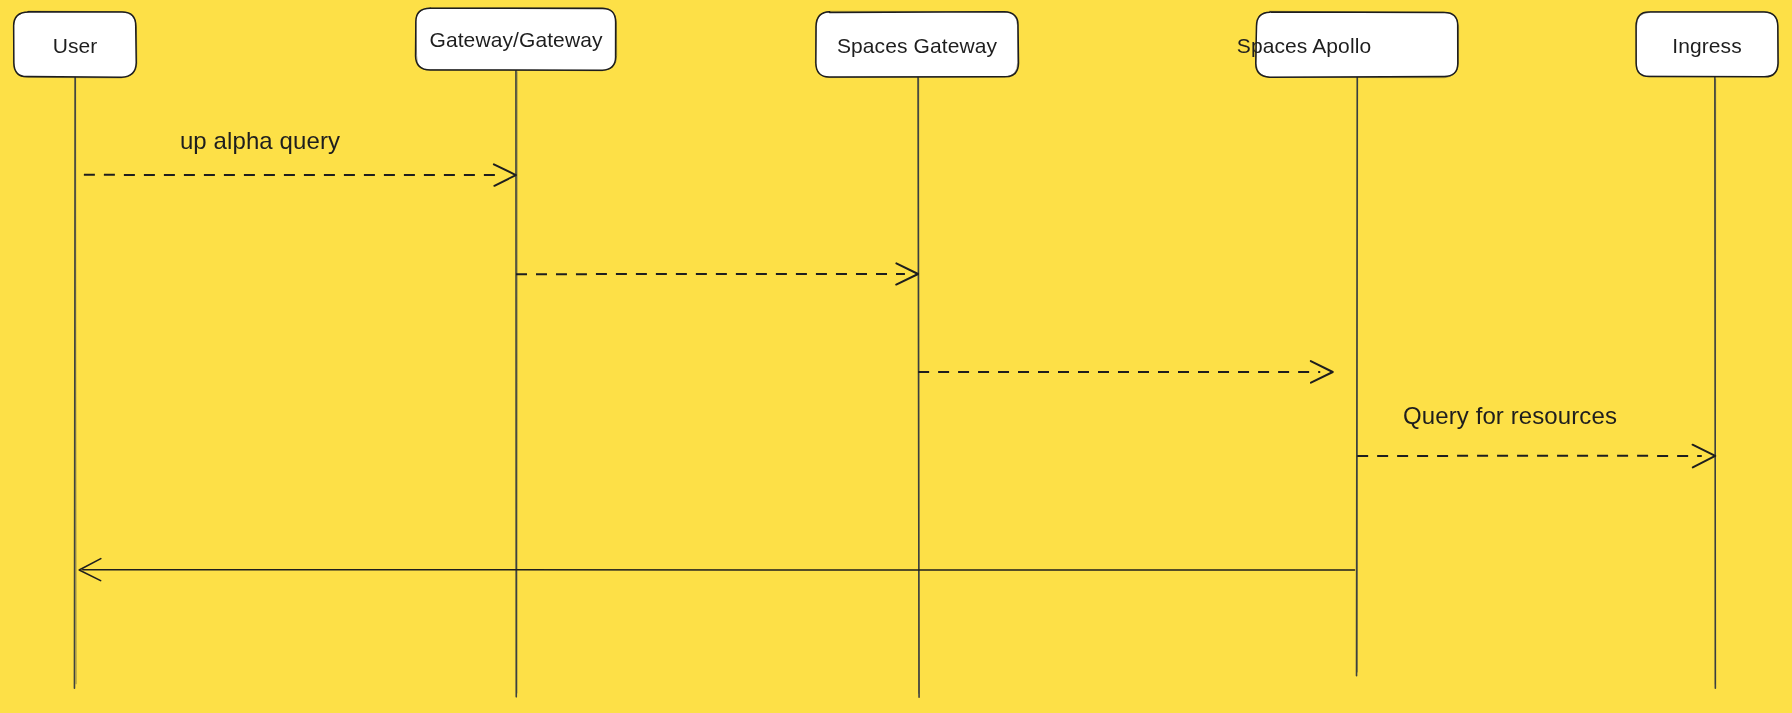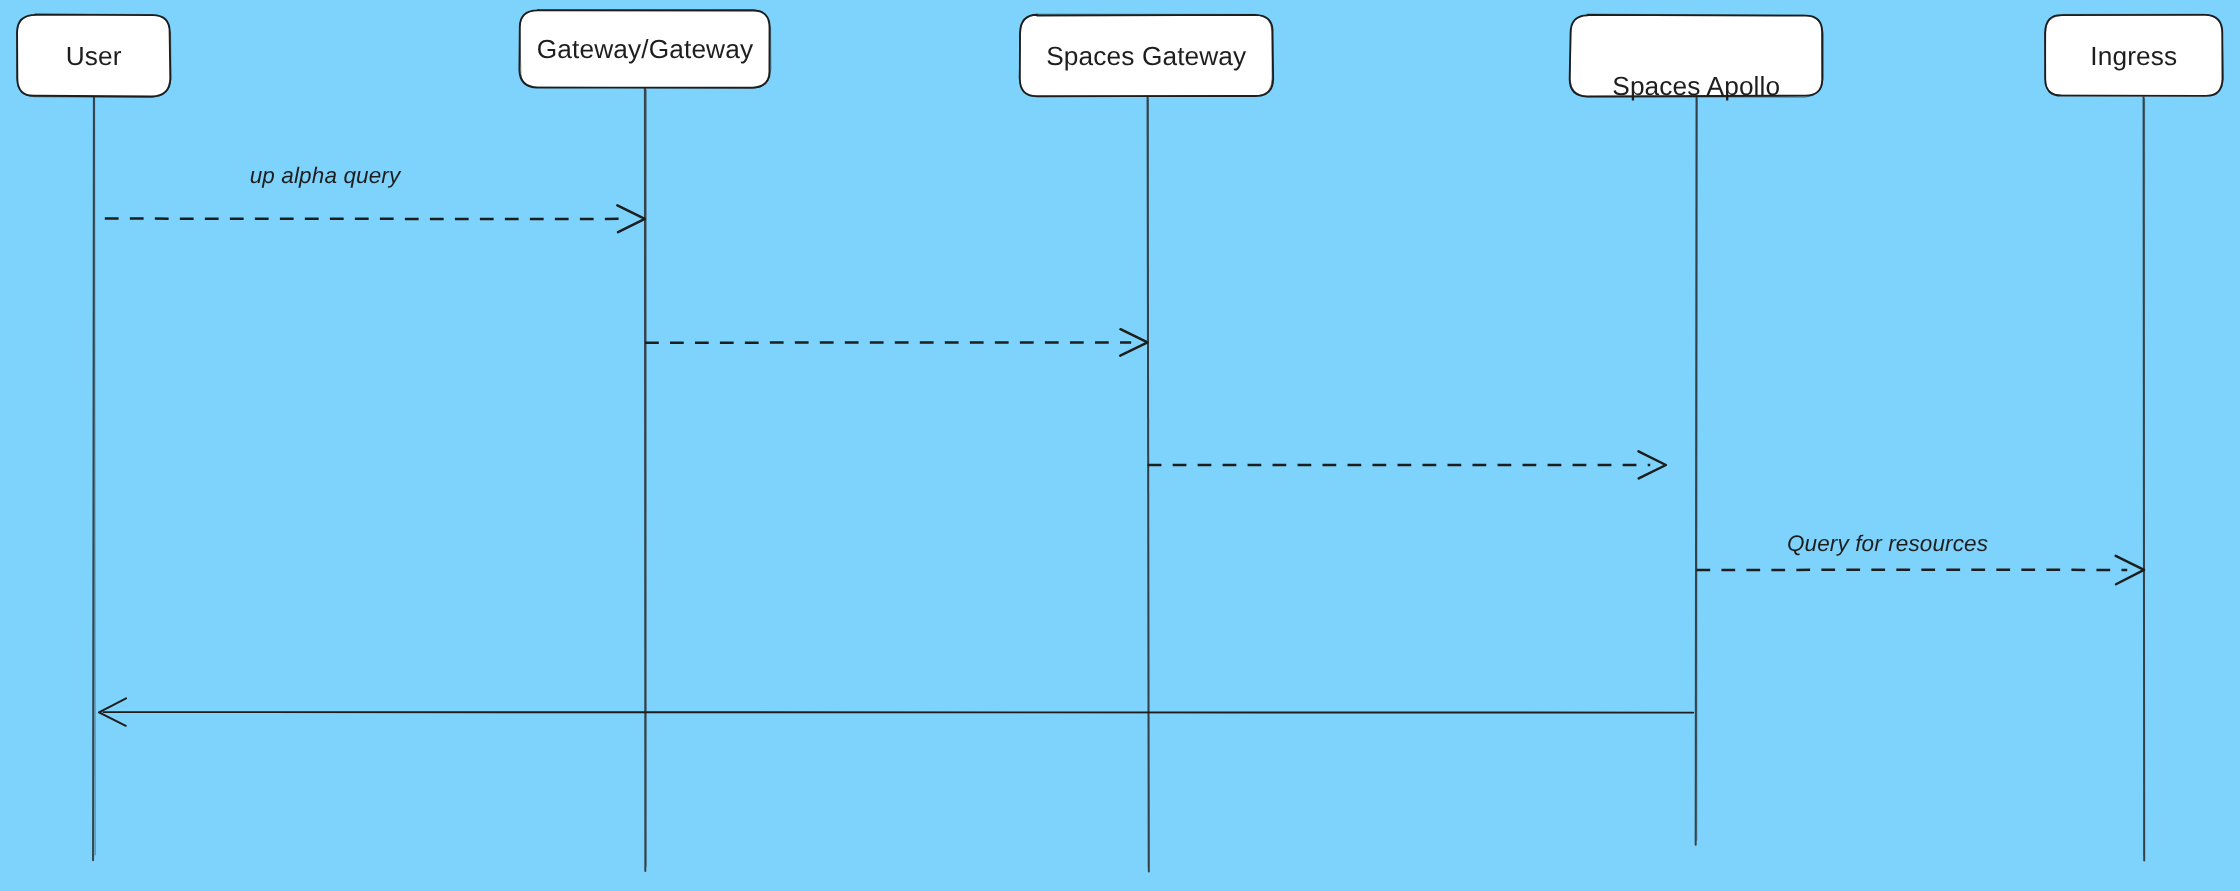--- a/index.html
+++ b/index.html
@@ -9,21 +9,21 @@
     background: #ffffff;
   }
   body {
     font-family: "Liberation Sans", "DejaVu Sans", sans-serif;
     color: #1e1e1e;
   }
   #canvas {
     position: relative;
     width: 1792px;
     height: 713px;
-    background: #7dd3fc;
+    background: #fde047;
     overflow: hidden;
   }
   #diagram-svg {
     position: absolute;
     top: 0;
     left: 0;
     width: 1792px;
     height: 713px;
     display: block;
   }
@@ -34,24 +34,23 @@
     color: #1e1e1e;
     pointer-events: none;
     -webkit-font-smoothing: antialiased;
   }
   .participant-label {
     font-size: 21px;
     letter-spacing: 0.1px;
     transform: translate(-50%, -50%);
   }
   .message-label {
-    font-size: 18px;
+    font-size: 24px;
     letter-spacing: 0.1px;
     transform: translate(-50%, -50%);
-    font-style: italic;
   }
 </style>
 </head>
 <body>
 
 <div id="canvas">
 
   <svg id="diagram-svg" viewBox="0 0 1792 713" xmlns="http://www.w3.org/2000/svg">
     <g id="lifelines-layer">
         <g>
@@ -123,21 +122,21 @@
           <path d="M 1354.5812034249452 570.0571050080039 Q 718.6749608996207 569.4149866105593 82.73059380360907 569.6923454225727" stroke="#1e1e1e" stroke-width="1.5" fill="none" stroke-linecap="round"></path>
           <path d="M 100.82412120714976 558.6510099173296 L 79.20504373931561 569.967059183245 L 100.6516215801945 580.6377198994801" stroke="#1e1e1e" stroke-width="1.6" fill="none" stroke-linecap="round" stroke-linejoin="round"></path>
         </g>
       </g>
   </svg>
 
   <div id="participant-labels">
       <div class="participant-label" style="left: 75px; top: 45.5px;">User</div>
       <div class="participant-label" style="left: 516px; top: 40px;">Gateway/Gateway</div>
       <div class="participant-label" style="left: 917px; top: 45.5px;">Spaces Gateway</div>
-      <div class="participant-label" style="left: 1357px; top: 45.5px; margin-top: 24px;">Spaces Apollo</div>
+      <div class="participant-label" style="left: 1304px; top: 45.5px;">Spaces Apollo</div>
       <div class="participant-label" style="left: 1707px; top: 45.5px;">Ingress</div>
     </div>
   <div id="message-labels">
       <div class="message-label" style="left: 260px; top: 141px;">up alpha query</div>
-      <div class="message-label" style="left: 1510px; top: 416px; margin-top: 19px;">Query for resources</div>
+      <div class="message-label" style="left: 1510px; top: 416px;">Query for resources</div>
     </div>
 
 </div>
 
 </body></html>

